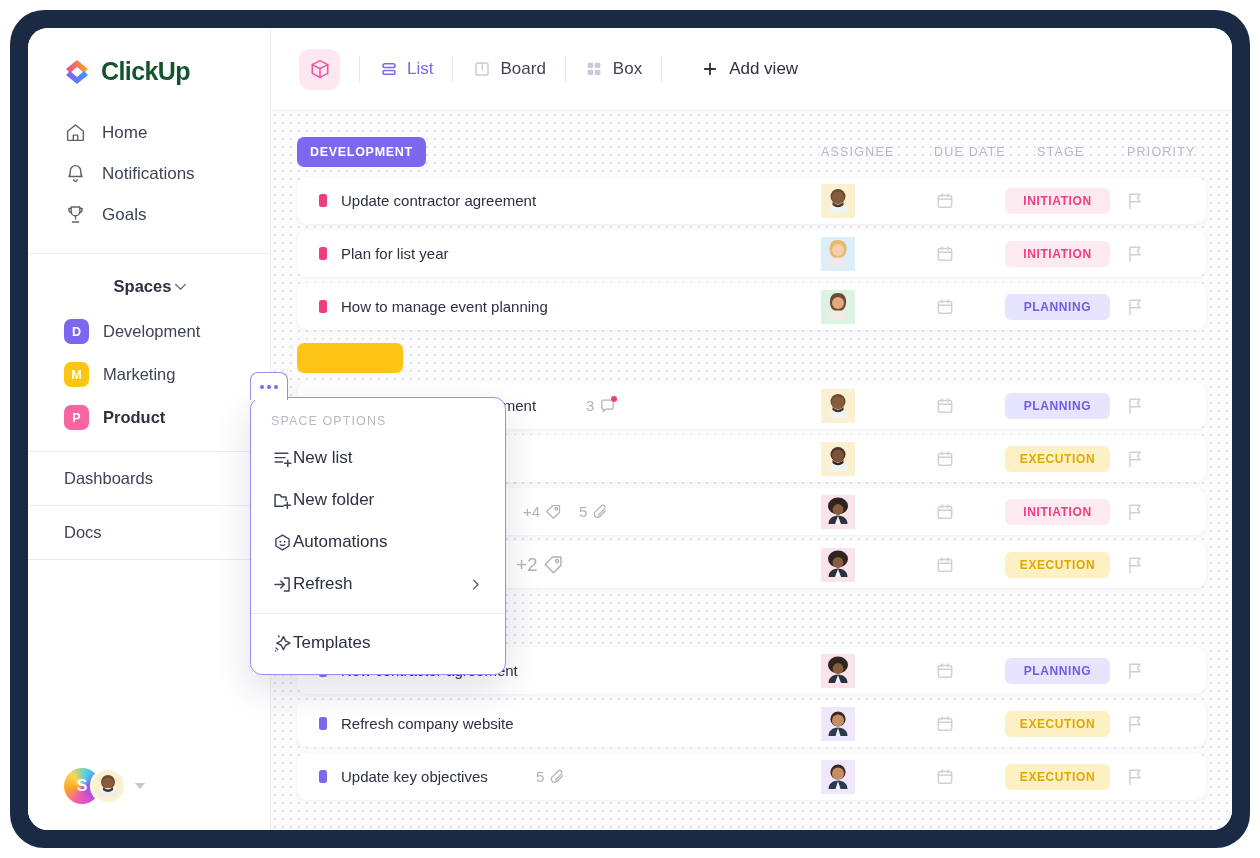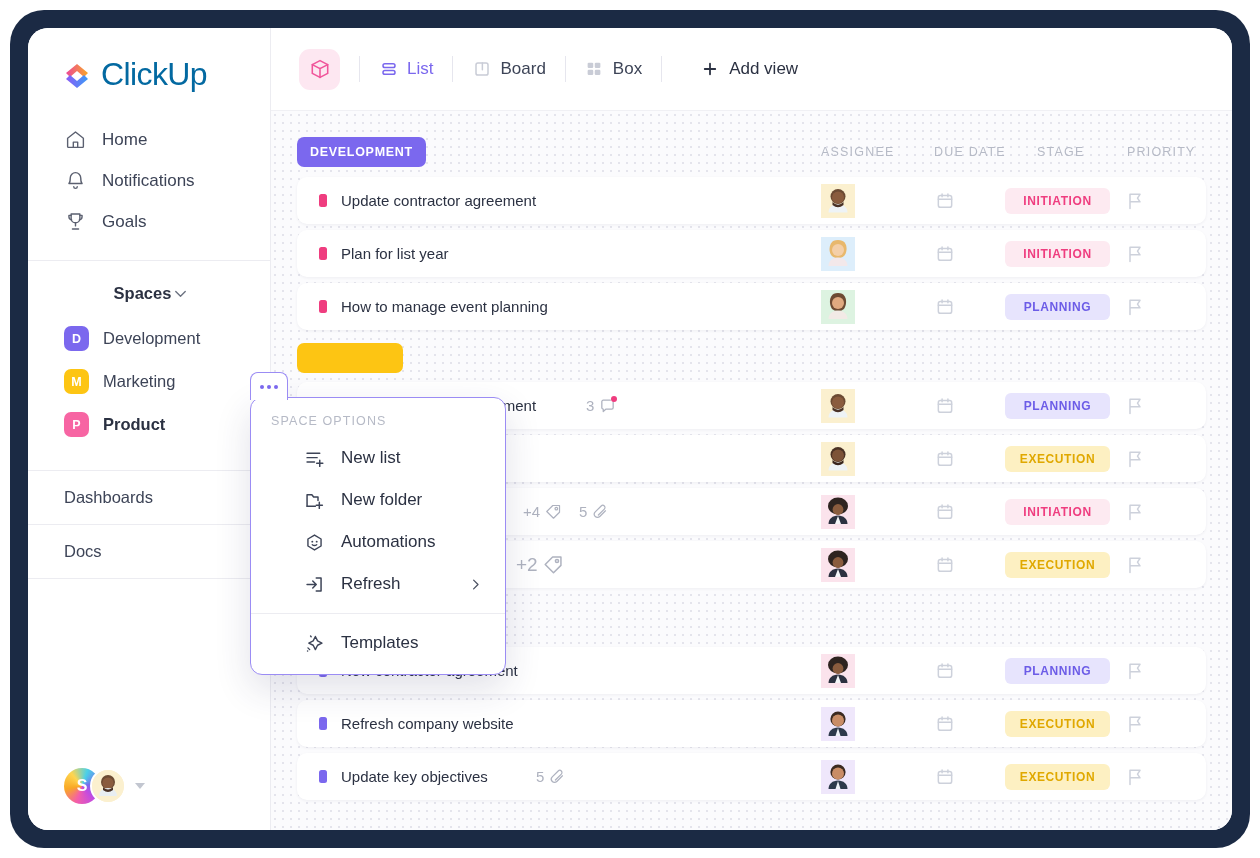--- a/index.html
+++ b/index.html
@@ -30,21 +30,21 @@
   
   .sidebar {
     width: 243px; height: 100%;
     background: #ffffff;
     border-right: 1px solid #ececf1;
     position: relative;
     flex: 0 0 243px;
   }
   .logo-row { display: flex; align-items: center; gap: 9px; padding: 28px 0 0 34px; }
   .logo-mark { width: 30px; height: 30px; position: relative; }
-  .logo-text { font-size: 32px; font-weight: 400; color: #0369a1; letter-spacing: -0.6px; }
+  .logo-text { font-size: 25px; font-weight: 700; color: #14532d; letter-spacing: -0.6px; }
 
   .nav { margin-top: 26px; }
   .nav-item {
     display: flex; align-items: center; gap: 16px;
     height: 41px; padding-left: 36px;
     color: #3d4457; font-size: 17px;
     cursor: pointer;
   }
   .nav-item .ico { width: 22px; height: 22px; display:flex; align-items:center; justify-content:center; flex:0 0 22px; }
 
@@ -59,21 +59,21 @@
   .space-item {
     display: flex; align-items: center; gap: 14px;
     height: 43px; padding-left: 36px; cursor: pointer; position: relative;
     color: #3d4457; font-size: 16.5px;
   }
   .space-item.bold { font-weight: 700; color: #2b3142; }
   .sq { width: 25px; height: 25px; border-radius: 7px; flex:0 0 25px;
         display:flex; align-items:center; justify-content:center;
         color:#fff; font-size:12.5px; font-weight:700; }
 
-  .bottom-nav { margin-top: 24px; text-align: center; }
+  .bottom-nav { margin-top: 12px; text-align: center; }
   .bottom-nav .divider2 { height:1px; background:#ececf1; }
   .bottom-item { height:53px; display:flex; align-items:center; padding-left:36px;
                  font-size:16.5px; color:#3d4457; cursor:pointer; }
 
   .user-zone { position:absolute; bottom: 26px; left: 36px; display:flex; align-items:center; }
   .av-s { width:36px; height:36px; border-radius:50%;
           background: conic-gradient(from 200deg, #f45ea8, #f9a825, #ffd54f, #4ad0e8, #7b68ee, #c44be0, #f45ea8);
           display:flex; align-items:center; justify-content:center;
           color:#fff; font-weight:700; font-size:16px; }
   .av-photo { width:36px; height:36px; border-radius:50%; margin-left:-10px;
@@ -140,22 +140,22 @@
     z-index:31;
   }
   .ctx-menu {
     position:absolute; left:222px; top:369px; width:256px;
     background:#fff; border:1.5px solid #9b8cf4; border-radius:12px;
     box-shadow: 0 14px 36px rgba(40,40,90,.14);
     z-index:30; padding: 16px 0 10px 0;
   }
   .ctx-title { font-size:12.5px; letter-spacing:1.1px; color:#b6bac6; padding:0 0 9px 20px; font-weight:400;}
   .ctx-item {
-    display:flex; align-items:center; gap:16px; height:42px; padding:0 18px 0 20px;
-    font-size:17px; color:#2b3142; cursor:pointer; position:relative;margin-left:32px;
+    display:flex; align-items:center; gap:0; height:42px; padding:0 18px 0 20px;
+    font-size:17px; color:#2b3142; cursor:pointer; position:relative;
   }
   .ctx-item .ci { width:22px;height:22px;display:flex;align-items:center;justify-content:center;flex:0 0 22px;}
   .ctx-item .chev { position:absolute; right:22px; color:#6b7280; }
   .ctx-sep { height:1px; background:#ececf1; margin:8px 0; }
 
   svg { display:block; }
 </style>
 </head>
 <body>
 

